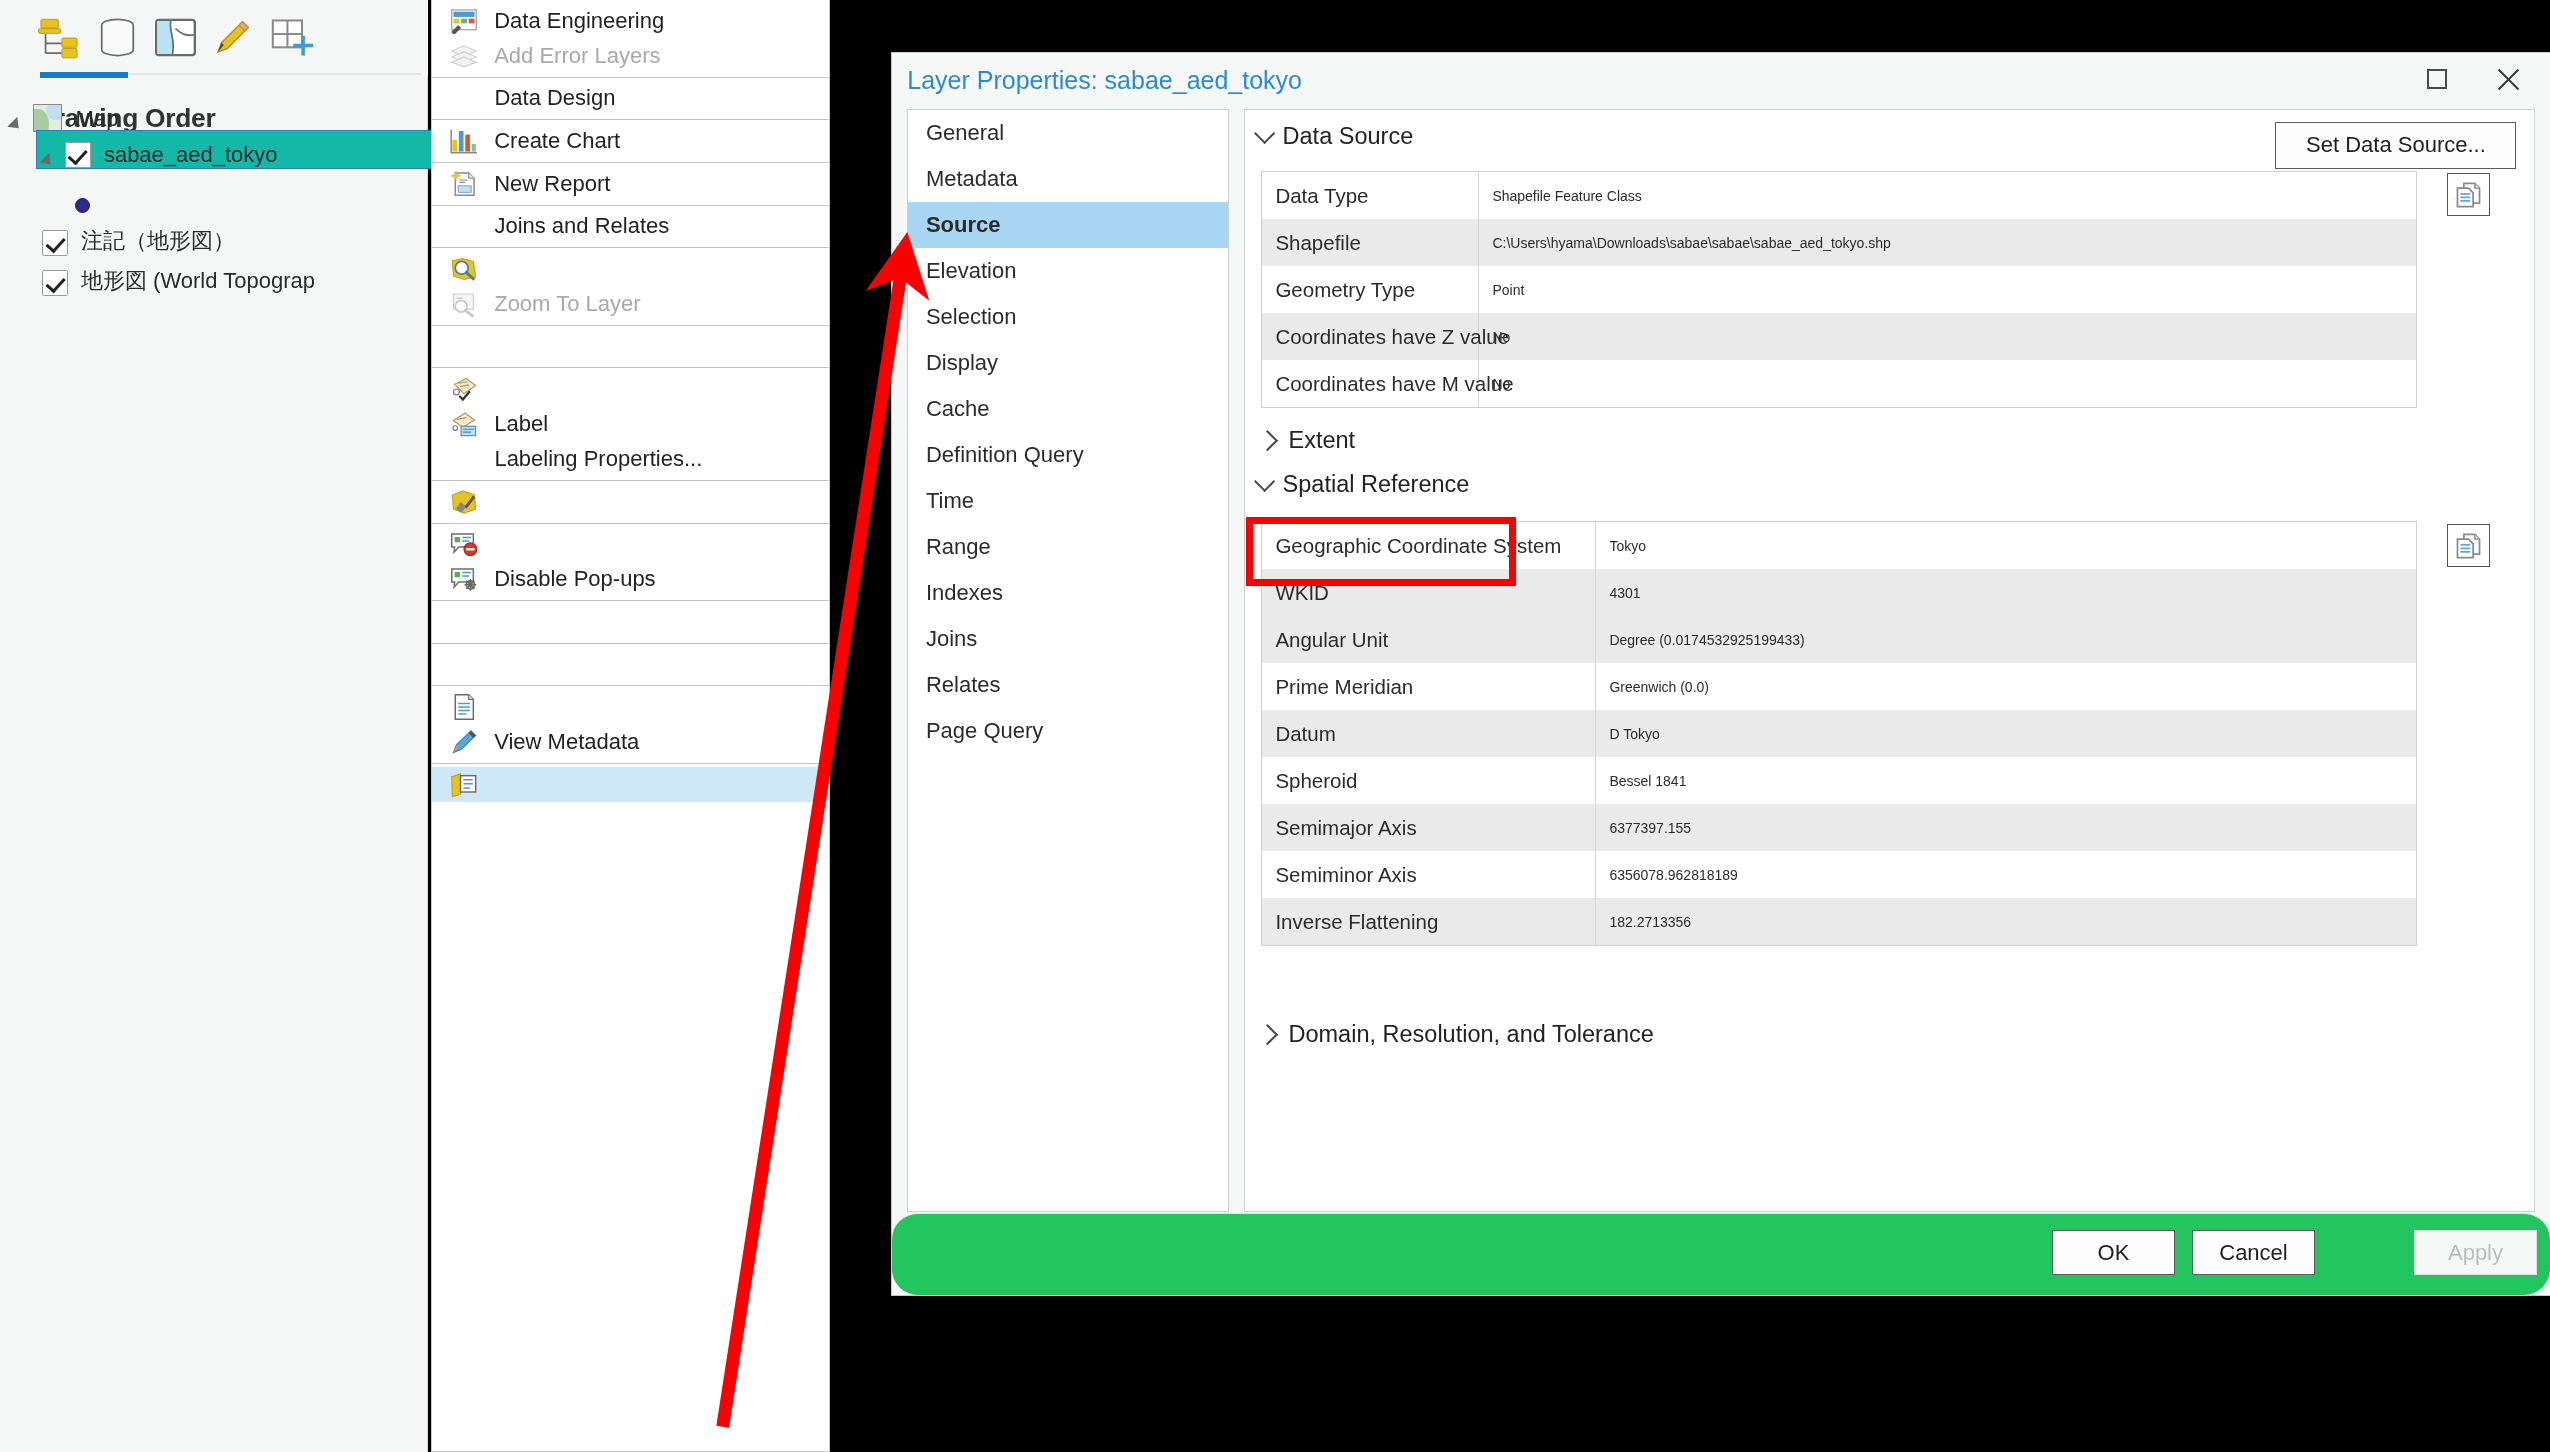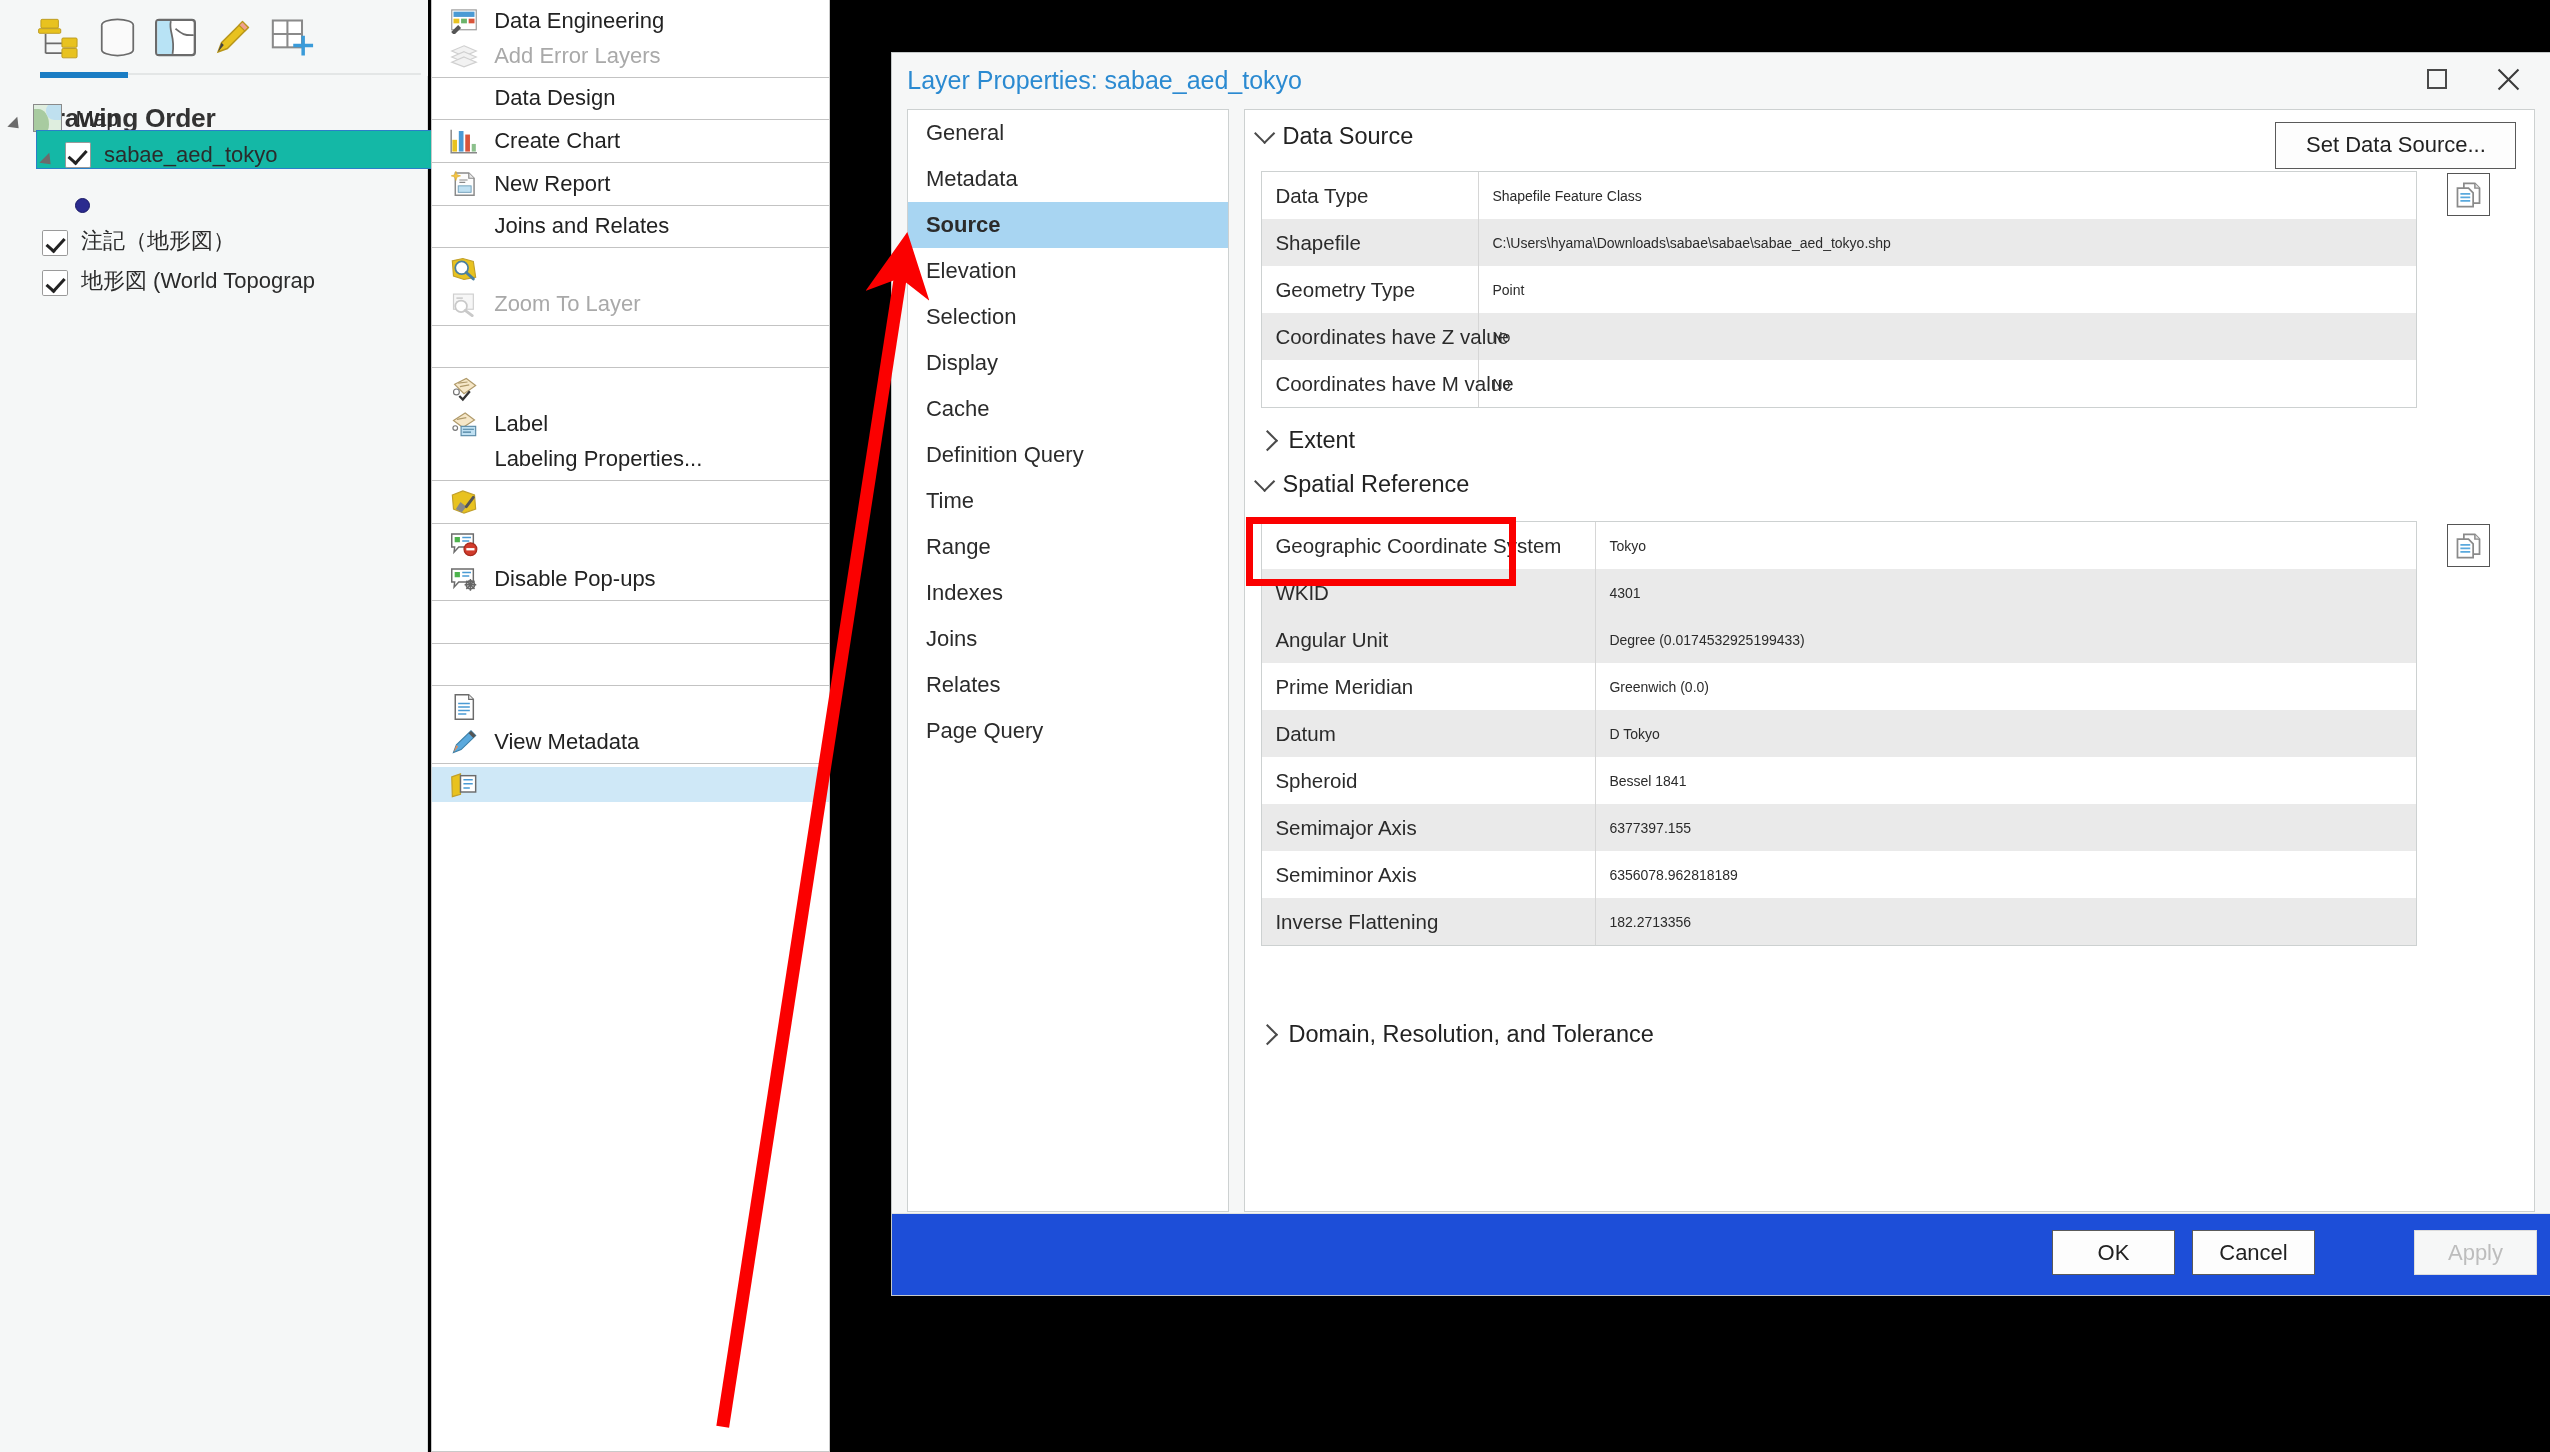--- a/index.html
+++ b/index.html
@@ -174,21 +174,21 @@
   }
 
   .copy-btn {
     position: absolute; width: 43px; height: 43px;
     border: 1.8px solid #555; background: #fff;
     display: flex; align-items: center; justify-content: center;
   }
 
   #dlg-footer {
     position: absolute; left: 0; bottom: 0; width: 100%; height: 82px;
-    background: #1d4ed8; border-top: 0.6px solid #e0e3e3;
+    background: #22c55e; border-top: 0.6px solid #e0e3e3; border-radius: 26px;
   }
   .dlg-btn {
     position: absolute; top: 16.4px; width: 123px; height: 45px;
     background: #fdfdfd; border: 1.2px solid #5a5a5a;
     font-size: 22px; color: #222;
     display: flex; align-items: center; justify-content: center;
   }
   .dlg-btn.disabled { border-color: #dcdcdc; color: #bdbdbd; background:#f6f7f7; }
   #btn-ok { right: 375px; }
   #btn-cancel { right: 235px; }

